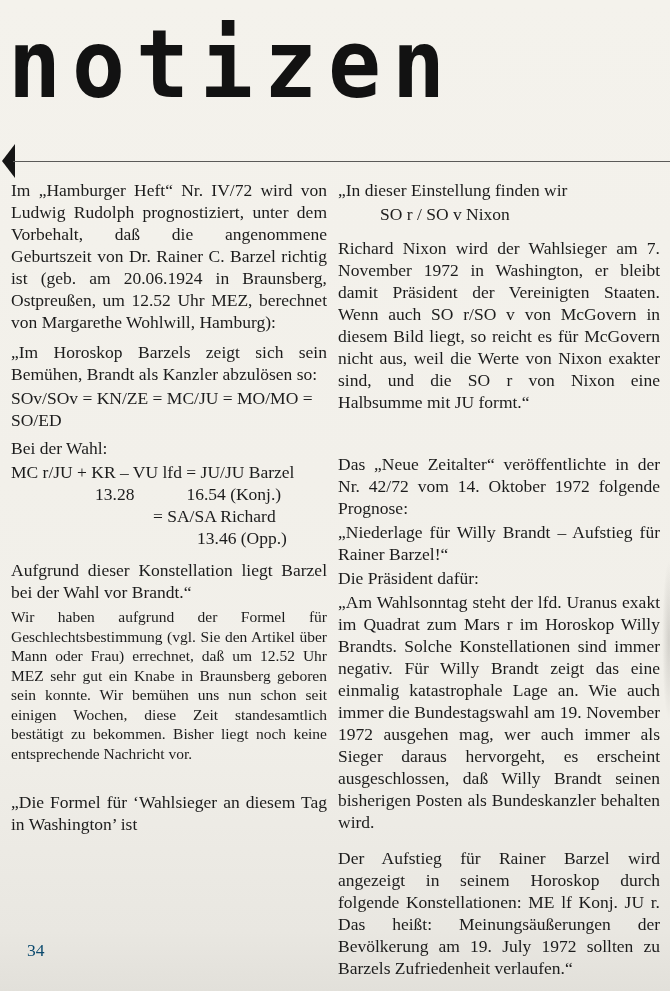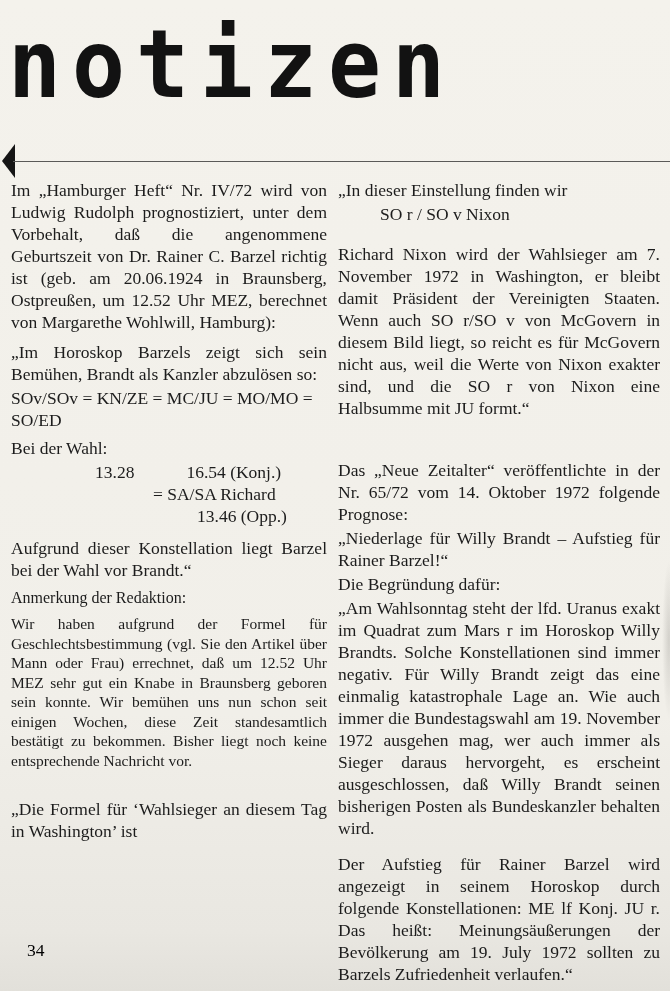--- a/index.html
+++ b/index.html
@@ -38,70 +38,70 @@
   .kicker .rule{
     position:absolute;left:13px;right:0;top:17px;height:1px;
     background:#5a5a58;
   }
   .col{position:absolute;top:179px;font-size:17.5px;line-height:22px;}
   .col-left{left:11px;width:316px;}
   .col-right{left:338px;width:322px;}
   .para{text-align:justify;margin:0 0 8px 0;font-family:Liberation Serif, serif;}
   .para.nojust{text-align:left;}
   .tight{margin-bottom:2px;}
-  .indent1{margin-left:42px;margin-bottom:18px;}
+  .indent1{margin-left:42px;margin-bottom:12px;}
   .gap-big{margin-top:40px;}
   .gap-med{margin-top:14px;}
   
   .wahl{margin:2px 0 10px 0;line-height:22px;}
   .wahl .l2a{margin-left:84px;}
   .wahl .l2b{margin-left:52px;}
   .wahl .l3{margin-left:142px;}
   .wahl .l4{margin-left:186px;}
   
   .note-head{font-size:16px;margin:6px 0 5px 0;}
   .note-body{font-size:15.5px;line-height:19.5px;text-align:justify;margin:0 0 28px 0;}
   .page-number{
-    position:absolute;left:27px;top:940px;font-size:17.5px;color:#000000;
+    position:absolute;left:27px;top:940px;font-size:17.5px;color:#0c4a6e;
   }
 </style>
 </head>
 <body>
 
 <div class="smudge"></div>
 
 <div class="page-title">notizen</div>
 
 <div class="kicker">
   <div class="tri"></div>
   <div class="rule"></div>
 </div>
 
 <div class="col col-left">
   <p class="para">Im „Hamburger Heft“ Nr. IV/72 wird von Ludwig Rudolph prognostiziert, unter dem Vorbehalt, daß die angenommene Geburtszeit von Dr. Rainer C. Barzel richtig ist (geb. am 20.06.1924 in Braunsberg, Ostpreußen, um 12.52 Uhr MEZ, berechnet von Margarethe Wohlwill, Hamburg):</p>
   <p class="para tight">„Im Horoskop Barzels zeigt sich sein Bemühen, Brandt als Kanzler abzulösen so:</p>
   <p class="para nojust tight">SOv/SOv = KN/ZE = MC/JU = MO/MO = SO/ED</p>
   <p class="para nojust tight" style="margin-top:6px;">Bei der Wahl:</p>
   <div class="wahl">
+    <div><span>MC r/JU + KR – VU lfd = JU/JU Barzel</span></div>
     <div><span class="l2a">13.28</span><span class="l2b">16.54 (Konj.)</span></div>
     <div><span class="l3">= SA/SA Richard</span></div>
     <div><span class="l4">13.46 (Opp.)</span></div>
   </div>
   <p class="para" style="margin-bottom:4px;">Aufgrund dieser Konstellation liegt Barzel bei der Wahl vor Brandt.“</p>
-  <p class="para nojust note-head">Anmerkung der Redaktion:</p>
   <p class="note-body">Wir haben aufgrund der Formel für Geschlechtsbestimmung (vgl. Sie den Artikel über Mann oder Frau) errechnet, daß um 12.52 Uhr MEZ sehr gut ein Knabe in Braunsberg geboren sein konnte. Wir bemühen uns nun schon seit einigen Wochen, diese Zeit standesamtlich bestätigt zu bekommen. Bisher liegt noch keine entsprechende Nachricht vor.</p>
   <p class="para tight">„Die Formel für ‘Wahlsieger an diesem Tag in Washington’ ist</p>
 
 </div>
 
 <div class="col col-right">
   <p class="para nojust tight">„In dieser Einstellung finden wir</p>
   <p class="para nojust indent1">SO r / SO v  Nixon</p>
   <p class="para">Richard Nixon wird der Wahlsieger am 7. November 1972 in Washington, er bleibt damit Präsident der Vereinigten Staaten. Wenn auch SO r/SO v von McGovern in diesem Bild liegt, so reicht es für McGovern nicht aus, weil die Werte von Nixon exakter sind, und die SO r von Nixon eine Halbsumme mit JU formt.“</p>
-  <p class="para tight gap-big">Das „Neue Zeitalter“ veröffentlichte in der Nr. 65/72 vom 14. Oktober 1972 folgende Prognose:</p>
+  <p class="para tight gap-big">Das „Neue Zeitalter“ veröffentlichte in der Nr. 42/72 vom 14. Oktober 1972 folgende Prognose:</p>
   <p class="para tight">„Niederlage für Willy Brandt – Aufstieg für Rainer Barzel!“</p>
-  <p class="para nojust tight">Die Begründung dafür:</p>
+  <p class="para nojust tight">Die Präsident dafür:</p>
   <p class="para" style="margin-top:2px;">„Am Wahlsonntag steht der lfd. Uranus exakt im Quadrat zum Mars r im Horoskop Willy Brandts. Solche Konstellationen sind immer negativ. Für Willy Brandt zeigt das eine einmalig katastrophale Lage an. Wie auch immer die Bundestagswahl am 19. November 1972 ausgehen mag, wer auch immer als Sieger daraus hervorgeht, es erscheint ausgeschlossen, daß Willy Brandt seinen bisherigen Posten als Bundeskanzler behalten wird.</p>
   <p class="para gap-med">Der Aufstieg für Rainer Barzel wird angezeigt in seinem Horoskop durch folgende Konstellationen: ME lf Konj. JU r. Das heißt: Meinungsäußerungen der Bevölkerung am 19. July 1972 sollten zu Barzels Zufriedenheit verlaufen.“</p>
   <p class="para gap-med">Die Prognose in „DNZ“ endet damit: „Wir können also erwarten, daß Rainer Barzel spätestens Anfang oder Mitte Dezember 1972 dem deutschen Volk eine neugebildete Regierung vorzustellen vermag.“</p>
 </div>
 
 <div class="page-number">34</div>
 
 </body></html>

